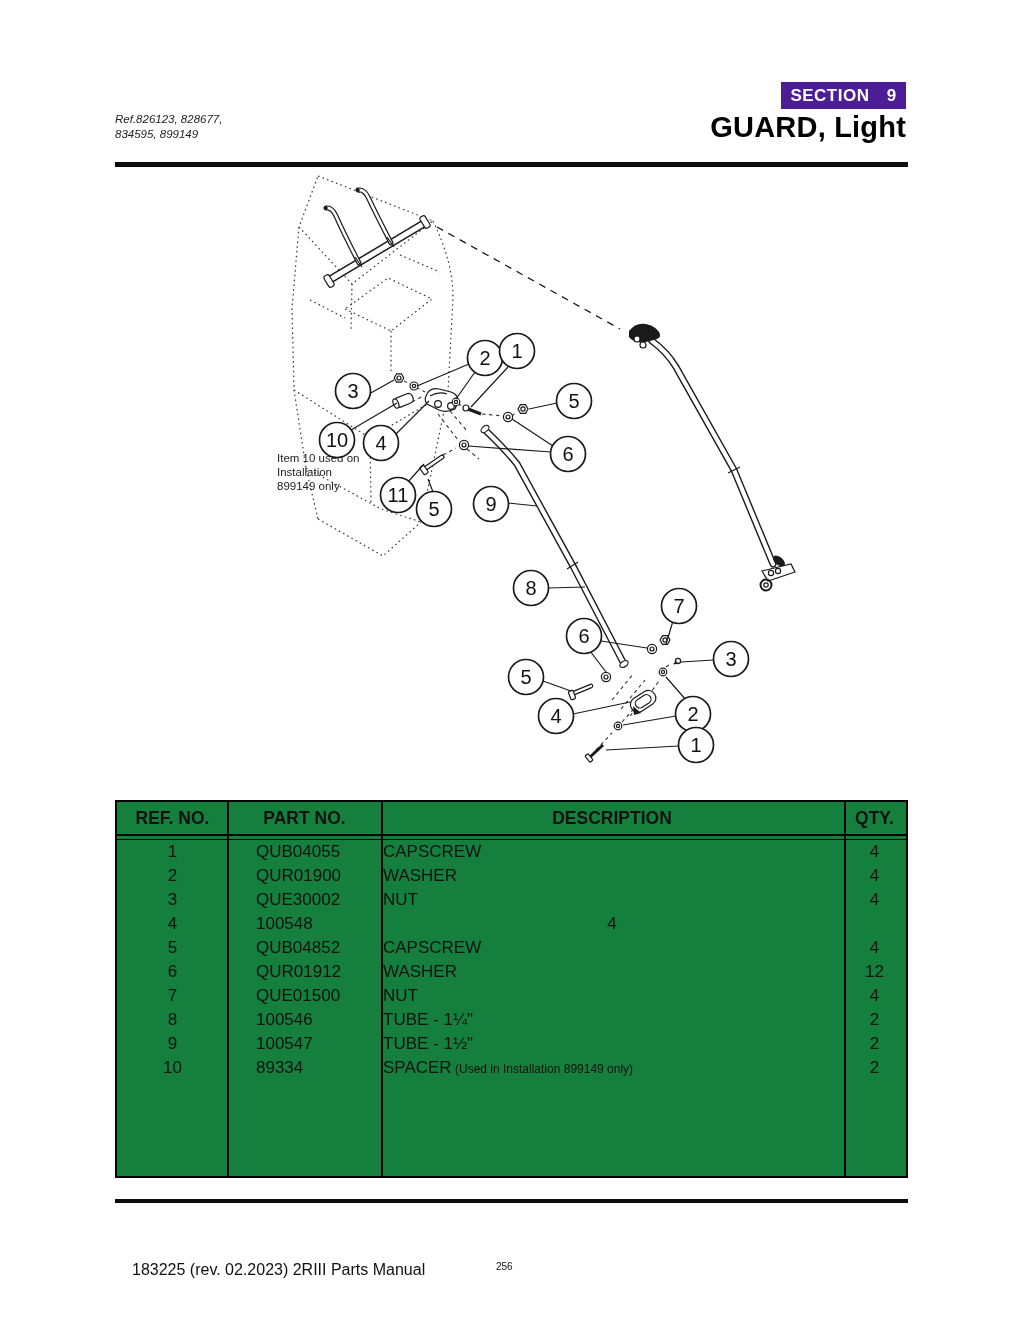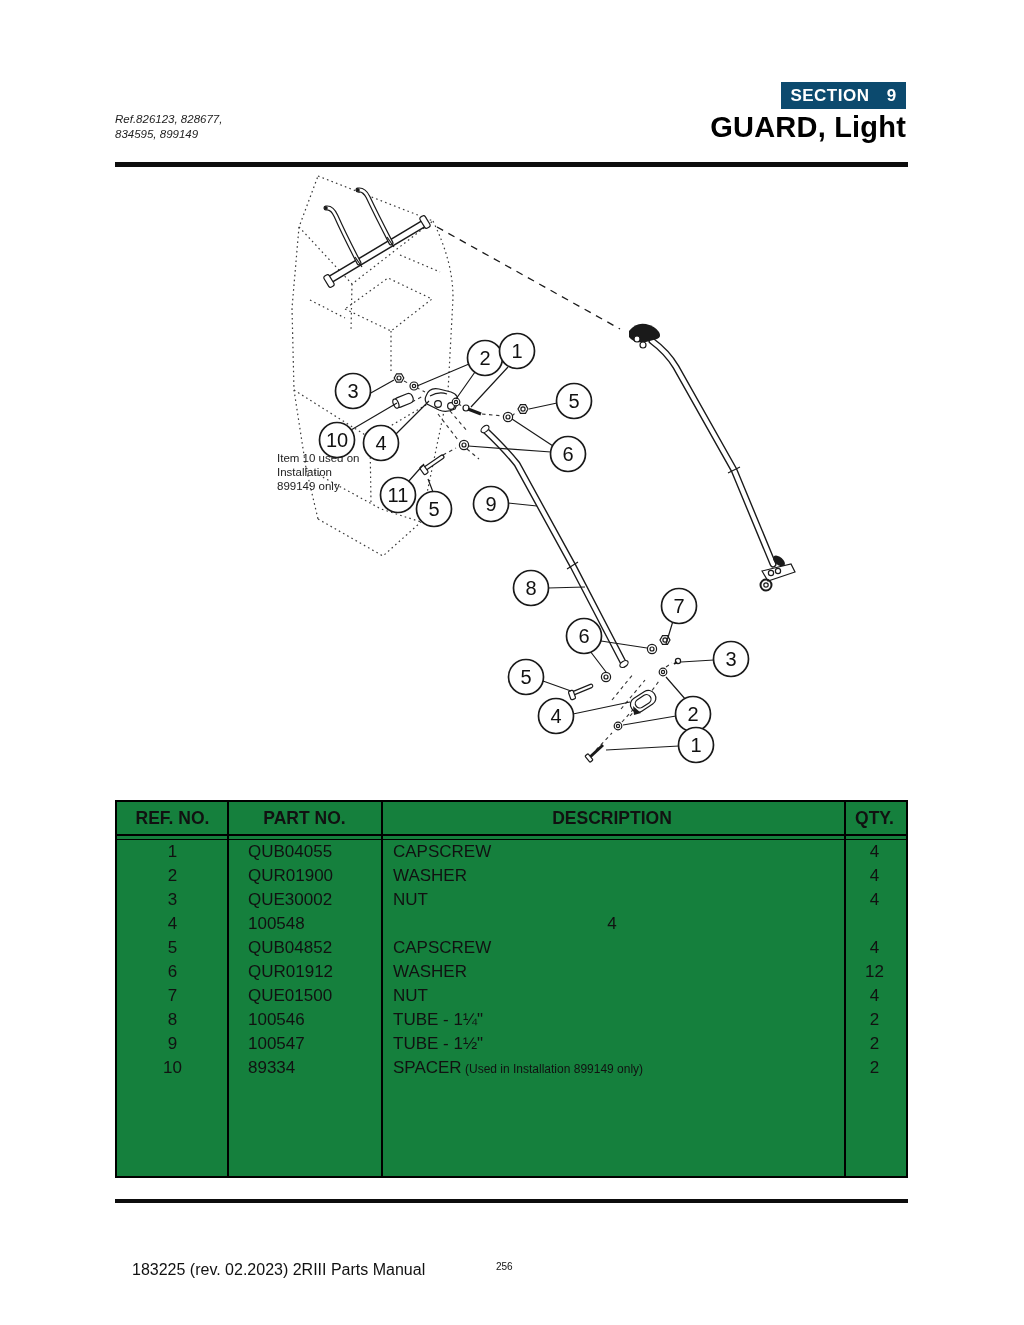--- a/index.html
+++ b/index.html
@@ -1,21 +1,21 @@
 <!DOCTYPE html>
 <html><head>
 <meta charset="utf-8">
 <style>
   html,body{margin:0;padding:0;background:#e8e8e8;}
   .page{position:relative;width:1024px;height:1325px;margin:0 auto;background:#ffffff;
         font-family:"Liberation Sans",sans-serif;color:#111;overflow:hidden;}
   
   .ref-block{position:absolute;left:115px;top:112px;font-size:11.5px;font-style:italic;
              line-height:15px;color:#222;}
-  .section-badge{position:absolute;left:781px;top:82px;width:125px;height:27px;background:#0c4a6e;
+  .section-badge{position:absolute;left:781px;top:82px;width:125px;height:27px;background:#4c1d95;
                  color:#fff;font-weight:bold;font-size:17px;display:flex;align-items:center;
                  justify-content:center;word-spacing:12px;letter-spacing:.5px;}
   .page-title{position:absolute;right:118px;top:111px;font-size:29px;font-weight:bold;
               letter-spacing:.2px;color:#000;margin-left:34px;}
   .rule{position:absolute;left:115px;width:793px;background:#0d0d0d;}
   .rule.top{top:162px;height:4.5px;}
   .rule.bottom{top:1199px;height:4px;}
   
   .diagram{position:absolute;left:0;top:165px;width:1024px;height:630px;}
   .co{fill:#fff;stroke:#1a1a1a;stroke-width:1.7px;}
@@ -35,22 +35,22 @@
                border:2.5px solid #000;box-sizing:border-box;display:flex;flex-direction:column;}
   .vline{position:absolute;top:0;bottom:0;width:2px;background:#000;}
   .t-grid{display:grid;grid-template-columns:111px 153px 462px 1fr;}
   .t-head{height:32px;border-bottom:2.5px solid #000;align-items:center;}
   .t-head .hcell{font-weight:bold;font-size:17.5px;text-align:center;}
   .t-dbl{height:3px;border-bottom:1.5px solid #000;}
   .t-body{display:block;}
   .t-row{height:24px;line-height:24px;font-size:17px;}
   .t-fill{flex:1;}
   .c1{text-align:center;}
-  .c2{padding-left:20px;}
-  .c3{padding-left:12px;}
+  .c2{padding-left:28px;}
+  .c3{padding-left:2px;}
   .c4{text-align:center;}
   .note{font-size:12px;}
   
   .footer-left{position:absolute;left:132px;top:1261px;font-size:16px;color:#111;}
   .footer-page{position:absolute;left:496px;top:1261px;font-size:10px;color:#111;}
 </style>
 </head>
 <body>
 
 <div class="page">

